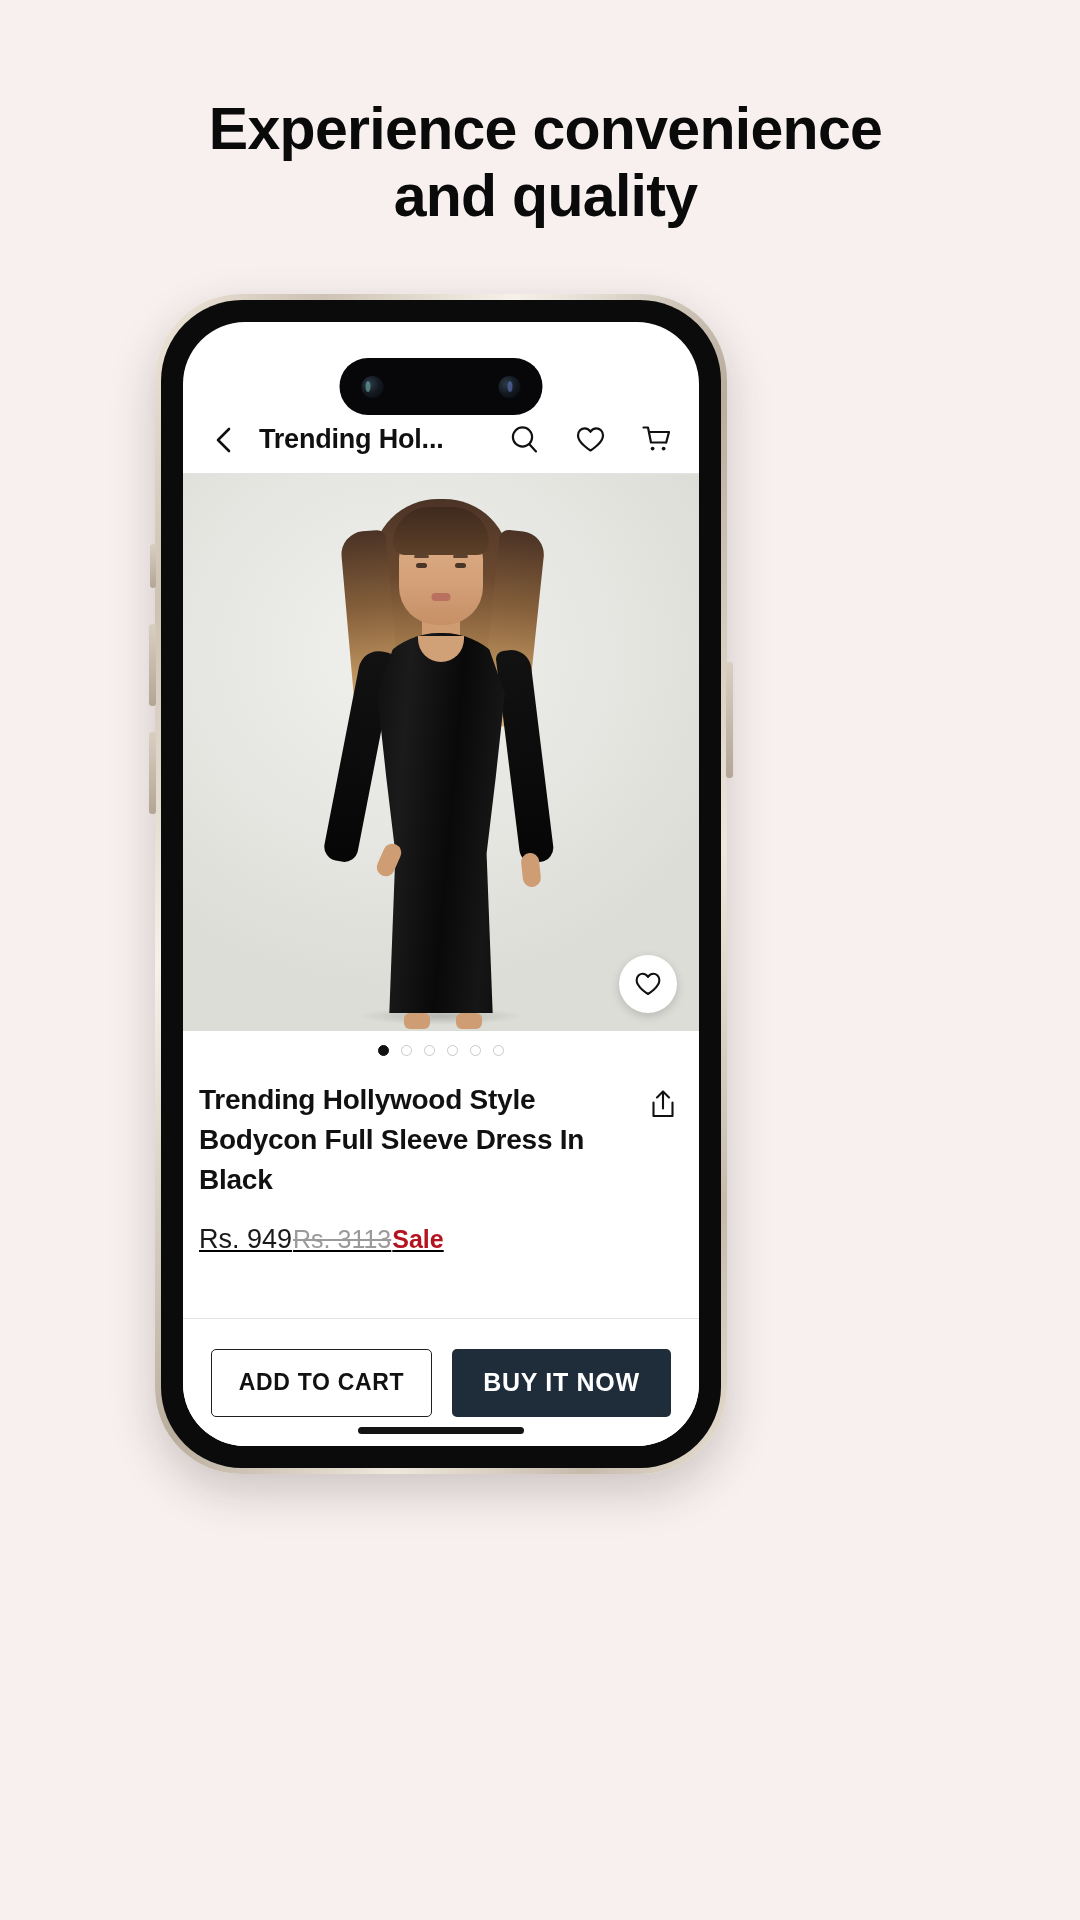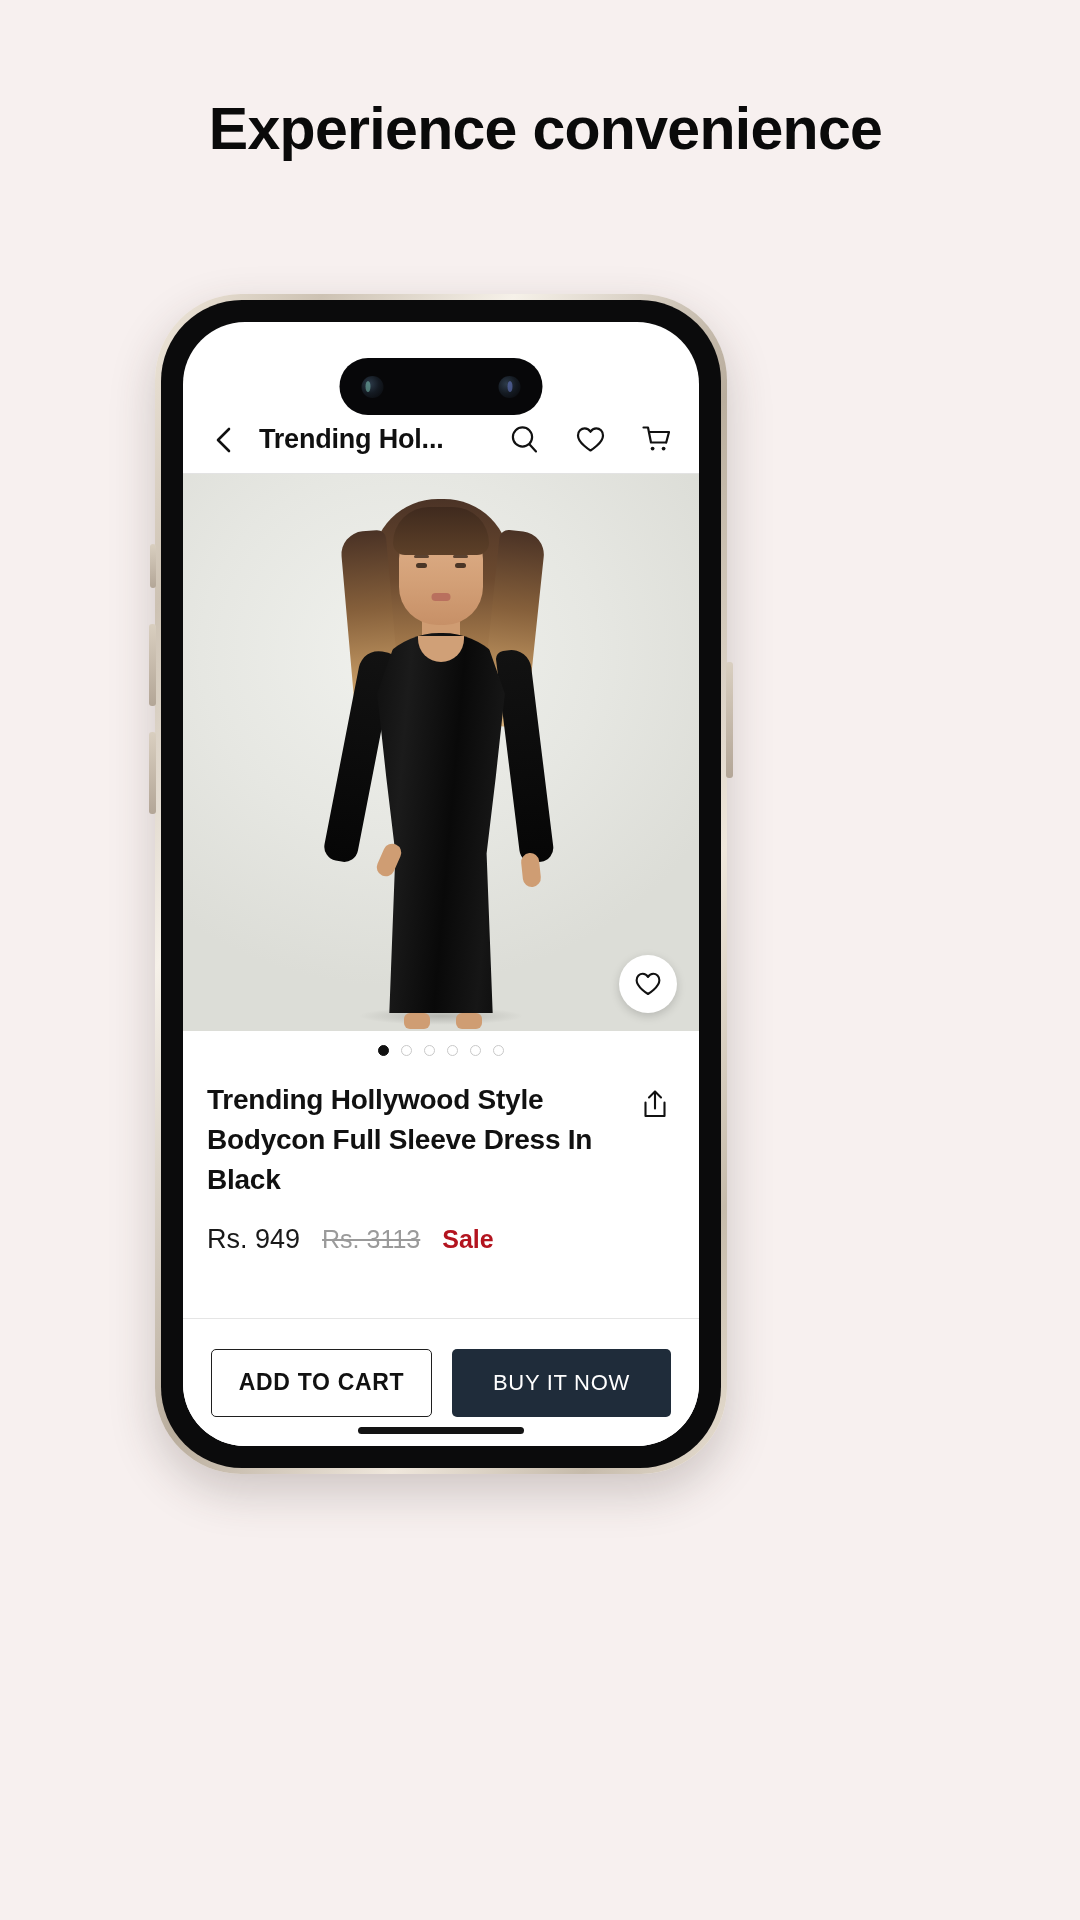--- a/index.html
+++ b/index.html
@@ -222,35 +222,35 @@
     display:flex; justify-content:center; align-items:center; gap:12px;
     z-index:20;
   }
   .dot { width:11px; height:11px; border-radius:50%; border:1.4px solid #c9c9c9; background:transparent; }
   .dot.active { background:#111; border-color:#111; }
 
   
   .pinfo {
     position:absolute;
     left:0; right:0; top:758px;
-    padding:0 24px;
+    padding:0 16px;
     z-index:20;
   }
   .pinfo-row { display:flex; align-items:flex-start; }
   .ptitle {
     font-size:28px;
     font-weight:700;
     line-height:1.42;
     color:#111;
     letter-spacing:-0.25px;
     flex:1;
     padding-right:12px;
   }
   .share-btn { width:40px; height:40px; flex:none; display:flex; align-items:center; justify-content:center; margin-top:4px; }
-  .price-row { display:flex; align-items:baseline; gap:22px; margin-top:18px; }
+  .price-row { display:flex; align-items:baseline; gap:1px; margin-top:18px;text-decoration:underline; }
   .price-now { font-size:27px; font-weight:500; color:#191919; }
   .price-old { font-size:25px; color:#9a9a9a; text-decoration:line-through; }
   .price-sale { font-size:25px; font-weight:700; color:#b3141f;margin-top:8px; }
 
   
   .cta-bar {
     position:absolute;
     left:0; right:0; bottom:0;
     height:128px;
     background:#fff;
@@ -271,40 +271,41 @@
     font-weight:700;
     letter-spacing:0.7px;
     display:flex; align-items:center; justify-content:center;
   }
   .btn-buy {
     flex:1;
     height:68px;
     border-radius:5px;
     background:#1f2c3a;
     color:#fff;
-    font-size:22px;
-    font-weight:400;
+    font-size:25px;
+    font-weight:700;
     letter-spacing:0.7px;
     display:flex; align-items:center; justify-content:center;
   }
   .home-ind {
     position:absolute;
     left:50%; transform:translateX(-50%);
     bottom:12px;
     width:166px; height:7px;
     border-radius:4px;
     background:#131313;
     z-index:35;
   }
 </style>
 </head>
 <body>
 
 <div class="headline">
   <span>Experience convenience</span>
+  <span>and quality</span>
 </div>
 
 <div class="phone-wrap">
   <div class="phone-outer">
     <div class="btn-side btn-silent"></div>
     <div class="btn-side btn-volup"></div>
     <div class="btn-side btn-voldn"></div>
     <div class="btn-side btn-power"></div>
 
     <div class="phone-mid">

